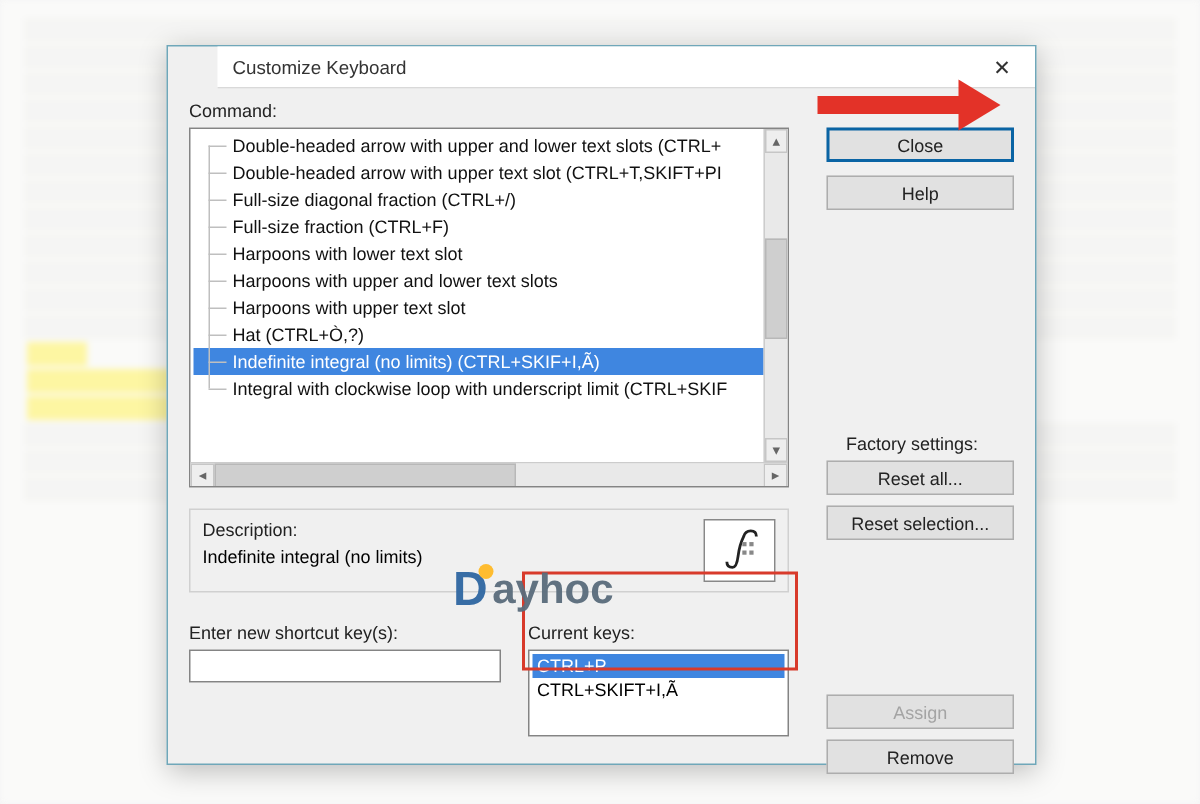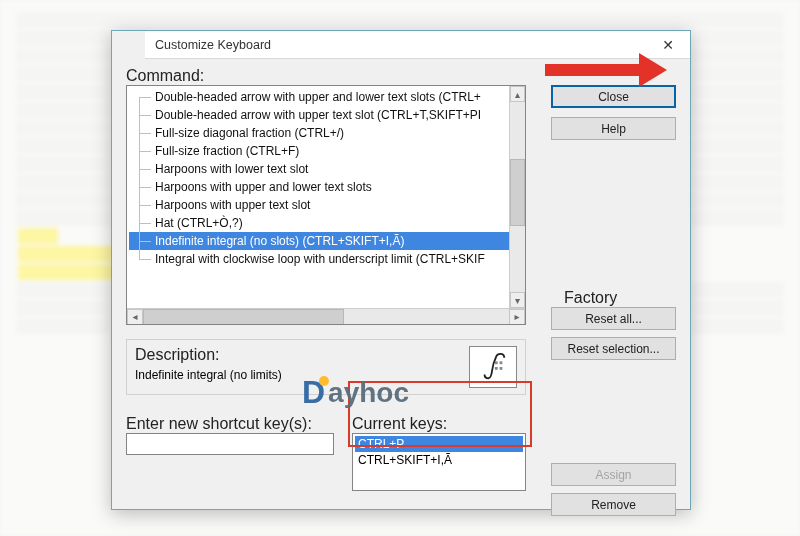--- a/index.html
+++ b/index.html
@@ -47,21 +47,21 @@
     width: 44px; height: 28px;
     display:flex; align-items:center; justify-content:center;
     color:#333; font-size:14px;
   }
 
   .content {
     position: relative;
     padding: 10px 14px 14px 14px;
     height: calc(100% - 28px);
   }
-  .lbl { color:#222; font-size:16px; margin-bottom:4px; display:block; }
+  .lbl { color:#222; font-size:12px; margin-bottom:4px; display:block; }
 
   .command-box {
     position: absolute;
     left: 14px; top: 26px;
     width: 400px; height: 240px;
     background: #fff;
     border: 1px solid #848484;
     font-size: 12px;
     overflow: hidden;
   }
@@ -237,21 +237,21 @@
         <div class="tree-item">
             <span>Harpoons with upper and lower text slots</span>
           </div>
         <div class="tree-item">
             <span>Harpoons with upper text slot</span>
           </div>
         <div class="tree-item">
             <span>Hat (CTRL+Ò,?)</span>
           </div>
         <div class="tree-item selected">
-            <span>Indefinite integral (no slots) (CTRL+SKIFT+I,Ã)</span>
+            <span>Indefinite integral (no limits) (CTRL+SKIF+I,Ã)</span>
           </div>
         <div class="tree-item last">
             <span>Integral with clockwise loop with underscript limit (CTRL+SKIF</span>
           </div>
       </div>
       <div class="vscroll">
         <div class="arrow">▴</div>
         <div class="track">
             <div class="thumb"></div>
           </div>

